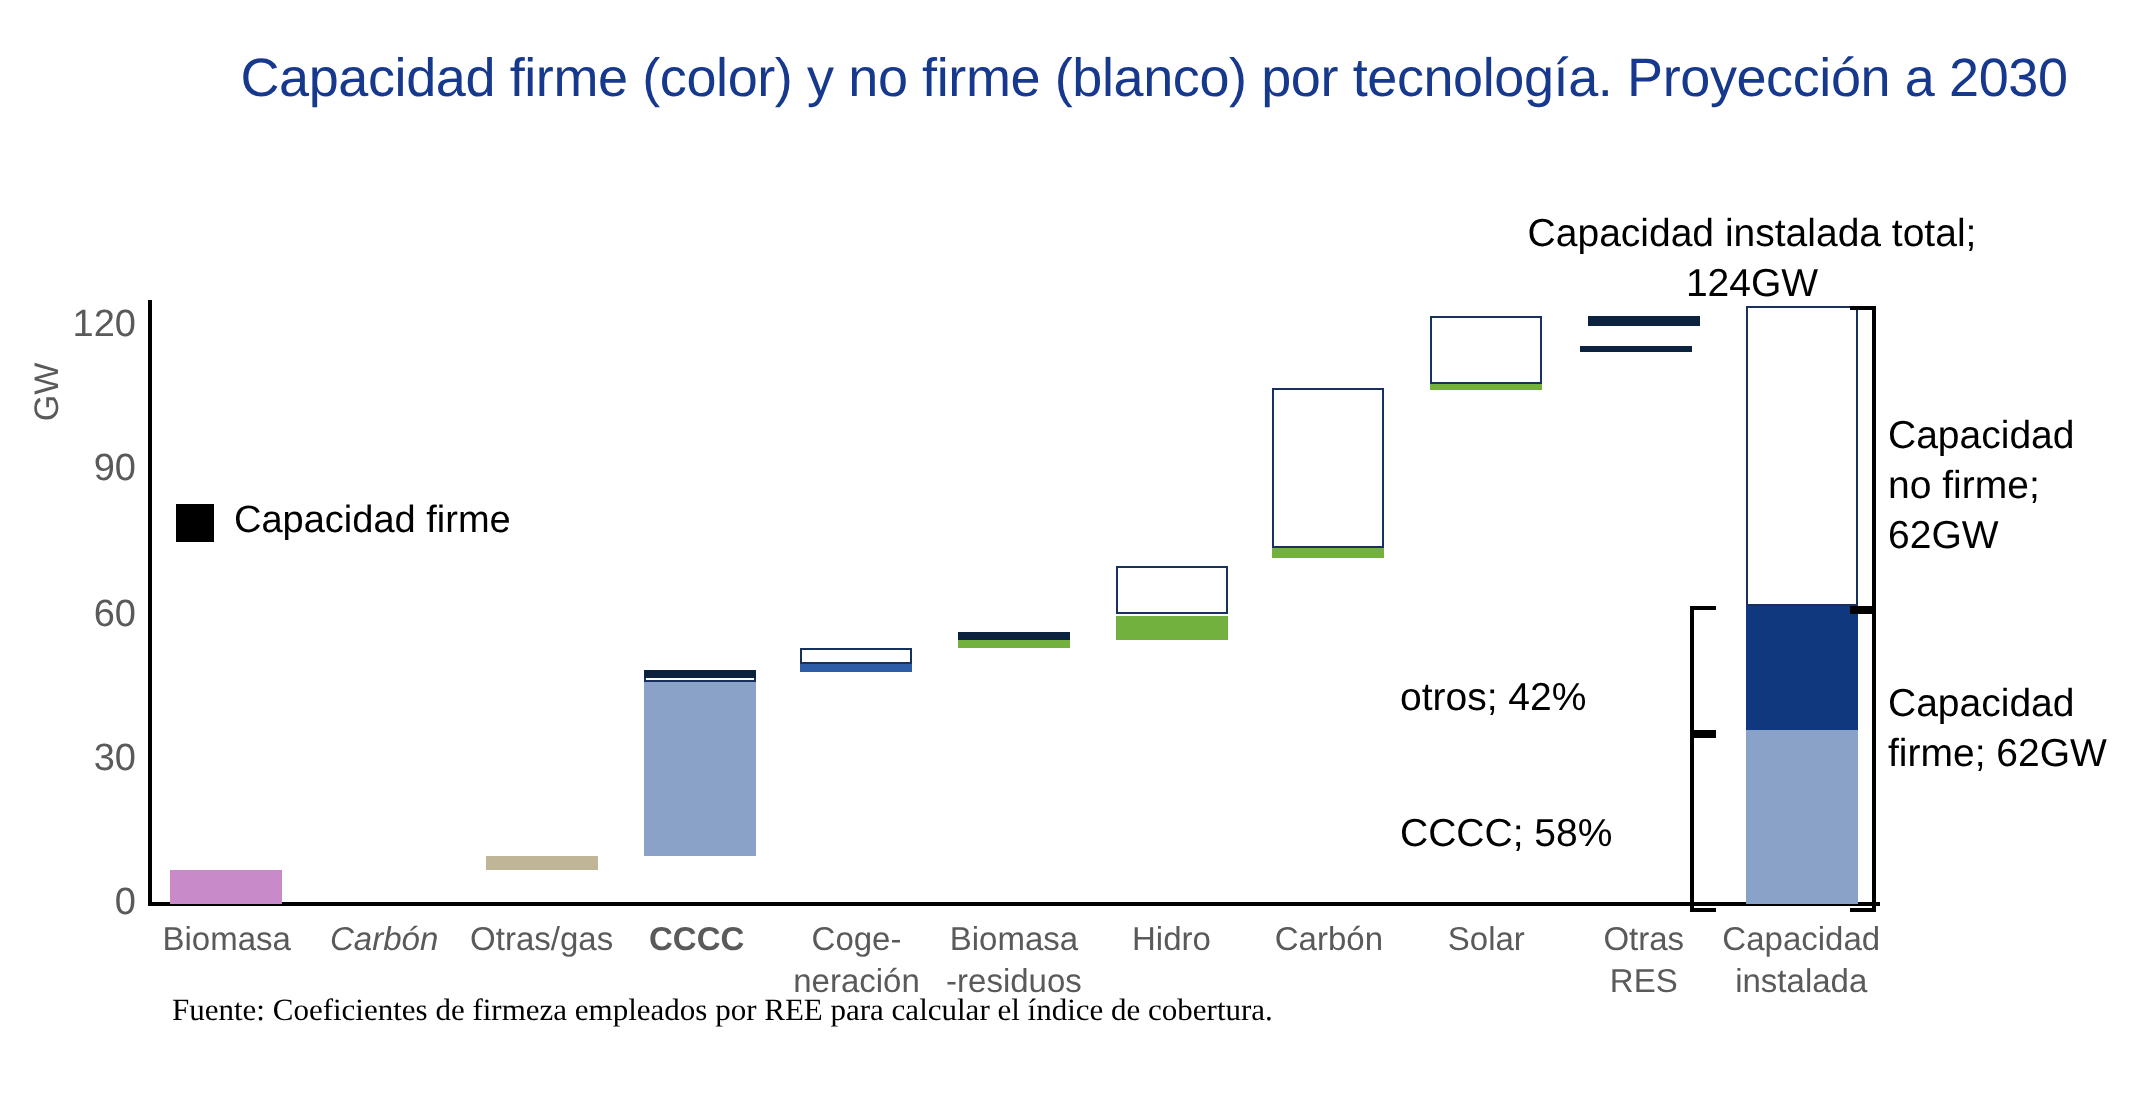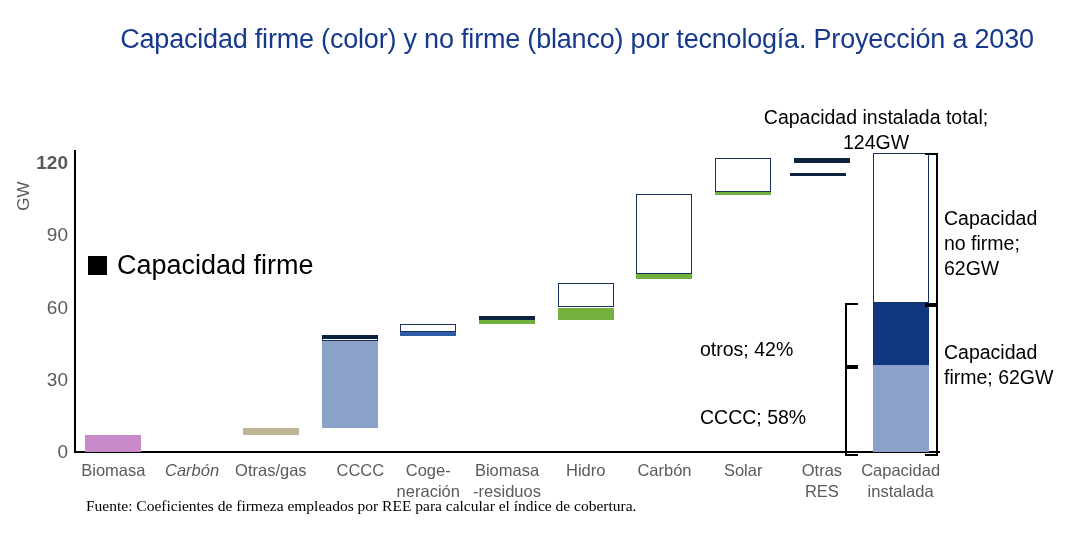--- a/index.html
+++ b/index.html
@@ -39,21 +39,21 @@
   .xlab{
     position:absolute;text-align:center;color:#5A5A5A;font-size:16.5px;
     line-height:1.25;top:460px;
   }
   
   #legend{position:absolute;left:88px;top:250px;}
   .leg-row{display:flex;align-items:center;margin-bottom:14px;}
   .leg-sw{width:19px;height:19px;margin-right:10px;box-sizing:border-box;}
   .leg-sw.filled{background:#000;}
   .leg-sw.hollow{background:#fff;border:2px solid #000;}
-  .leg-txt{font-size:27px;color:#000;}
+  .leg-txt{font-size:19px;color:#000;}
   
   .anno{position:absolute;color:#000;font-size:19.5px;line-height:1.28;}
   #anno-total{left:756px;top:105px;width:240px;text-align:center;}
   #anno-nofirme{left:944px;top:206px;width:118px;text-align:left;}
   #anno-firme{left:944px;top:340px;width:118px;text-align:left;}
   #anno-otros{left:700px;top:337px;width:136px;text-align:left;}
   #anno-cccc{left:700px;top:405px;width:136px;text-align:left;}
   
   .brace{position:absolute;border:2px solid #000;}
   .brace.right{border-left:none;}
@@ -68,21 +68,21 @@
 
 <div id="title">Capacidad firme (color) y no firme (blanco) por tecnología. Proyección a 2030</div>
 
 <div id="ylabel">GW</div>
 
 <div id="yticks">
     <div class="ytick" style="top: 452px;">0</div>
     <div class="ytick" style="top: 379.75px;">30</div>
     <div class="ytick" style="top: 307.5px;">60</div>
     <div class="ytick" style="top: 235.25px;">90</div>
-    <div class="ytick" style="top: 163px; font-weight: bold;">120</div>
+    <div class="ytick" style="top: 163px;">120</div>
   </div>
 
 <div id="yaxis-line"></div>
 <div id="xaxis-line"></div>
 
 <div id="plot"></div>
 
 <div id="xlabels"></div>
 
 <div id="legend">
@@ -107,21 +107,21 @@
 <div class="xlab" style="left: 146.727px; width: 90.7273px; font-style: italic;">
     <div>Carbón</div>
   </div>
 <div style="position: absolute; left: 243px; top: 427.917px; width: 56px; height: 7.225px; box-sizing: border-box; background: rgb(192, 181, 150);"></div>
 <div class="xlab" style="left: 225.455px; width: 90.7273px;">
     <div>Otras/gas</div>
   </div>
 <div style="position: absolute; left: 322px; top: 336.4px; width: 56px; height: 4.81667px; box-sizing: border-box; background: rgb(255, 255, 255); border: 1.6px solid rgb(23, 48, 92);"></div>
 <div style="position: absolute; left: 322px; top: 341.217px; width: 56px; height: 86.7px; box-sizing: border-box; background: rgb(138, 162, 200);"></div>
 <div style="position: absolute; left: 322px; top: 335.4px; width: 56px; height: 4px; box-sizing: border-box; background: rgb(12, 35, 64);"></div>
-<div class="xlab" style="left: 315px; width: 90.7273px;">
+<div class="xlab" style="left: 303px; width: 90.7273px; font-weight: bold;">
     <div>CCCC</div>
   </div>
 <div style="position: absolute; left: 400px; top: 324.358px; width: 56px; height: 7.225px; box-sizing: border-box; background: rgb(255, 255, 255); border: 1.6px solid rgb(23, 48, 92);"></div>
 <div style="position: absolute; left: 400px; top: 331.583px; width: 56px; height: 4.81667px; box-sizing: border-box; background: rgb(46, 93, 168);"></div>
 <div class="xlab" style="left: 382.909px; width: 90.7273px;">
     <div>Coge-</div>
     <div>neración</div>
   </div>
 <div style="position: absolute; left: 479px; top: 317.133px; width: 56px; height: 2.40833px; box-sizing: border-box; background: rgb(255, 255, 255); border: 1.6px solid rgb(23, 48, 92);"></div>
 <div style="position: absolute; left: 479px; top: 319.542px; width: 56px; height: 4.81667px; box-sizing: border-box; background: rgb(114, 177, 62);"></div>

